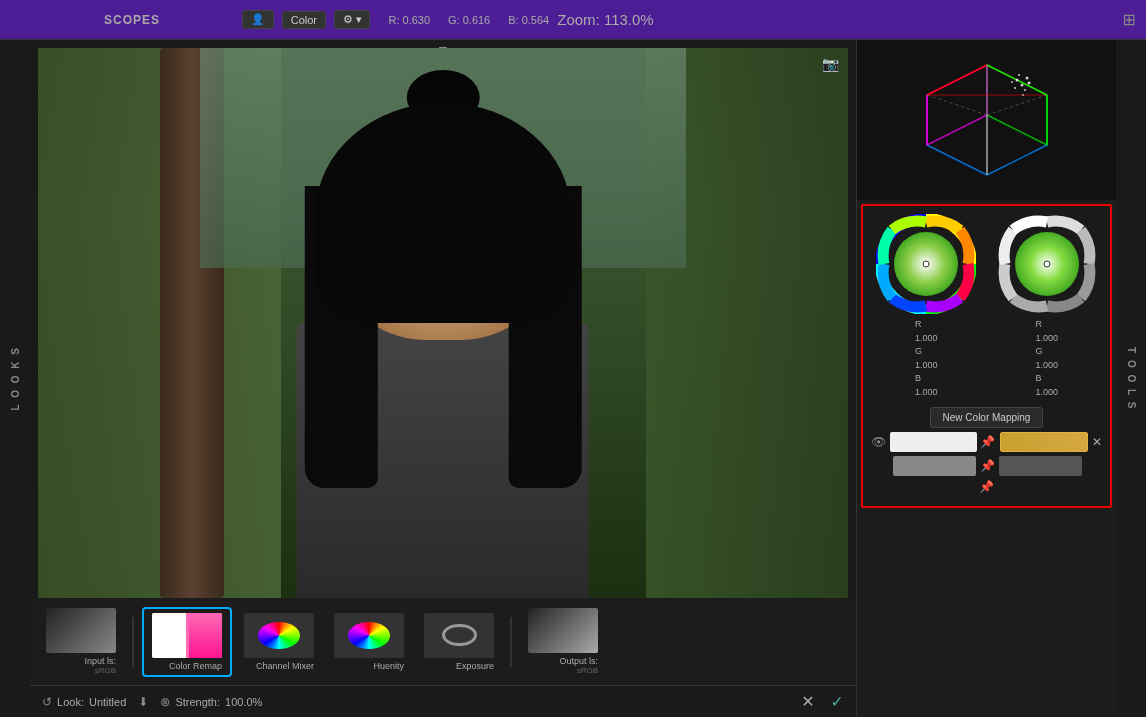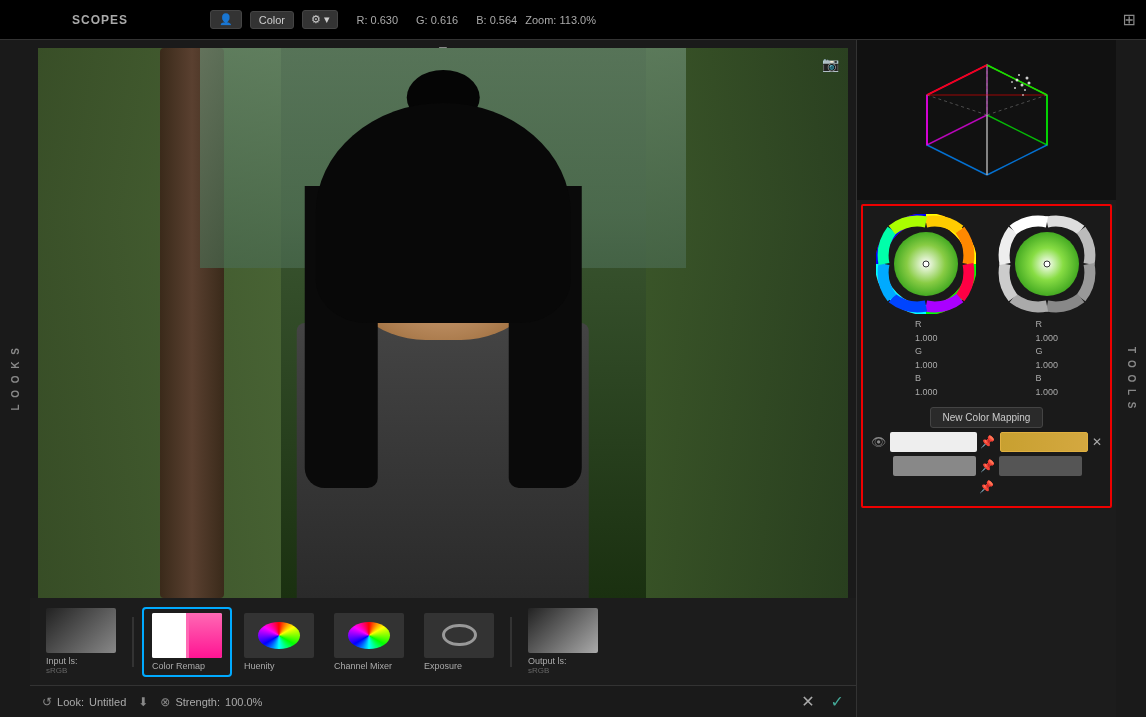--- a/index.html
+++ b/index.html
@@ -12,24 +12,25 @@
       height: 717px;
       overflow: hidden;
       display: flex;
       flex-direction: column;
     }
 
     
     .top-bar {
       display: flex;
       height: 40px;
-      background: #000000;
+      background: #4c1d95;
       align-items: center;
       border-bottom: 1px solid #333;
       flex-shrink: 0;
+      padding-left: 32px;
     }
     .scopes-label {
       width: 200px;
       text-align: center;
       font-size: 12px;
       font-weight: bold;
       color: #aaa;
       letter-spacing: 1px;
     }
     .toolbar-center {
@@ -50,21 +51,21 @@
       display: flex;
       align-items: center;
       gap: 4px;
     }
     .rgb-info {
       font-size: 11px;
       color: #aaa;
       margin-left: 10px;
     }
     .zoom-info {
-      font-size: 11px;
+      font-size: 15px;
       color: #aaa;
       text-align: center;
     }
     .controls-label {
       width: 260px;
       text-align: center;
       font-size: 12px;
       font-weight: bold;
       color: #aaa;
       letter-spacing: 1px;
@@ -128,21 +129,21 @@
       display: flex;
       align-items: center;
       padding: 6px 8px;
       gap: 4px;
       background: #1c1c1c;
     }
 
     .tool-item {
       display: flex;
       flex-direction: column;
-      align-items: flex-start;
+      align-items: flex-end;
       cursor: pointer;
       padding: 4px 8px;
       min-width: 80px;
     }
     .tool-item.active {
       border: 2px solid #00aaff;
       border-radius: 4px;
     }
     .tool-thumbnail {
       width: 70px;
@@ -422,30 +423,30 @@
               <div style="width:3px; background:#ff69b4;"></div>
               <div style="flex:1; background:linear-gradient(to bottom, #ff69b4, #ff1493);"></div>
             </div>
           </div>
           <div class="tool-label">Color Remap</div>
           <div class="tool-sublabel"></div>
         </div>
 
         <div class="tool-item">
           <div class="tool-thumbnail">
-            <div class="huenity-thumb"></div>
-          </div>
-          <div class="tool-label">Huenity</div>
+            <div class="channel-mixer-thumb"></div>
+          </div>
+          <div class="tool-label">Channel Mixer</div>
         </div>
 
         <div class="tool-item">
           <div class="tool-thumbnail">
-            <div class="channel-mixer-thumb"></div>
-          </div>
-          <div class="tool-label">Channel Mixer</div>
+            <div class="huenity-thumb"></div>
+          </div>
+          <div class="tool-label">Huenity</div>
         </div>
 
         <div class="tool-item">
           <div class="tool-thumbnail">
             <div class="exposure-thumb"></div>
           </div>
           <div class="tool-label">Exposure</div>
         </div>
 
         <div class="tool-separator"></div>

